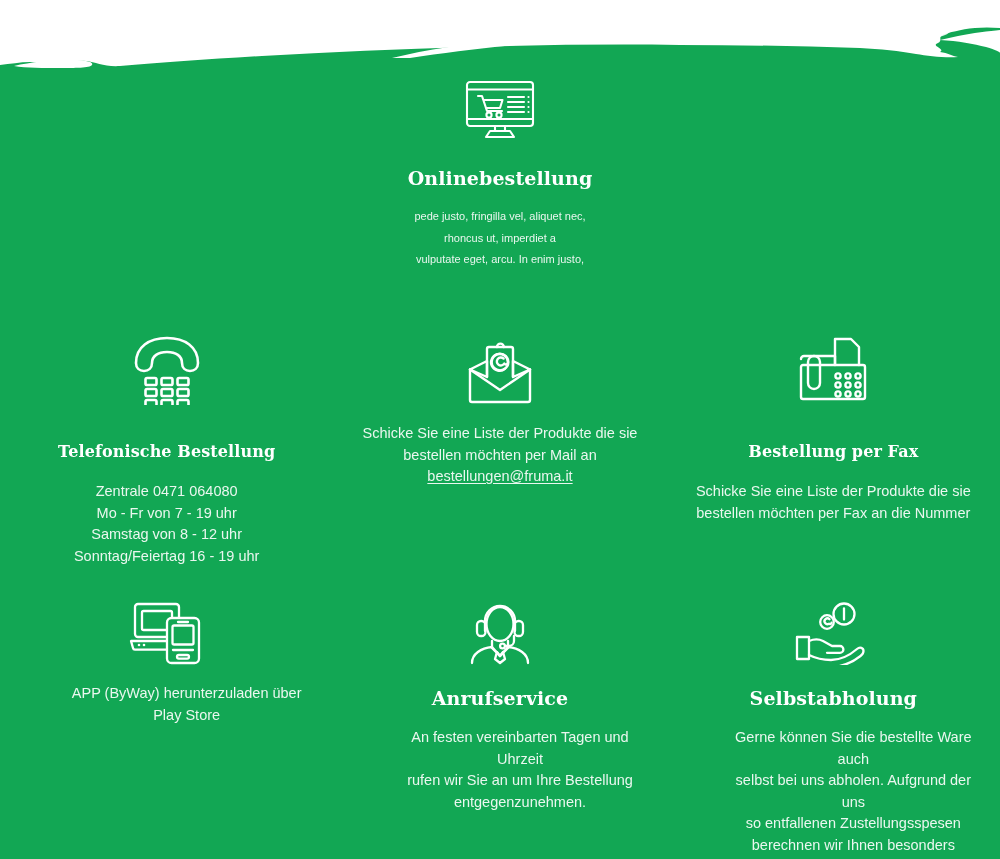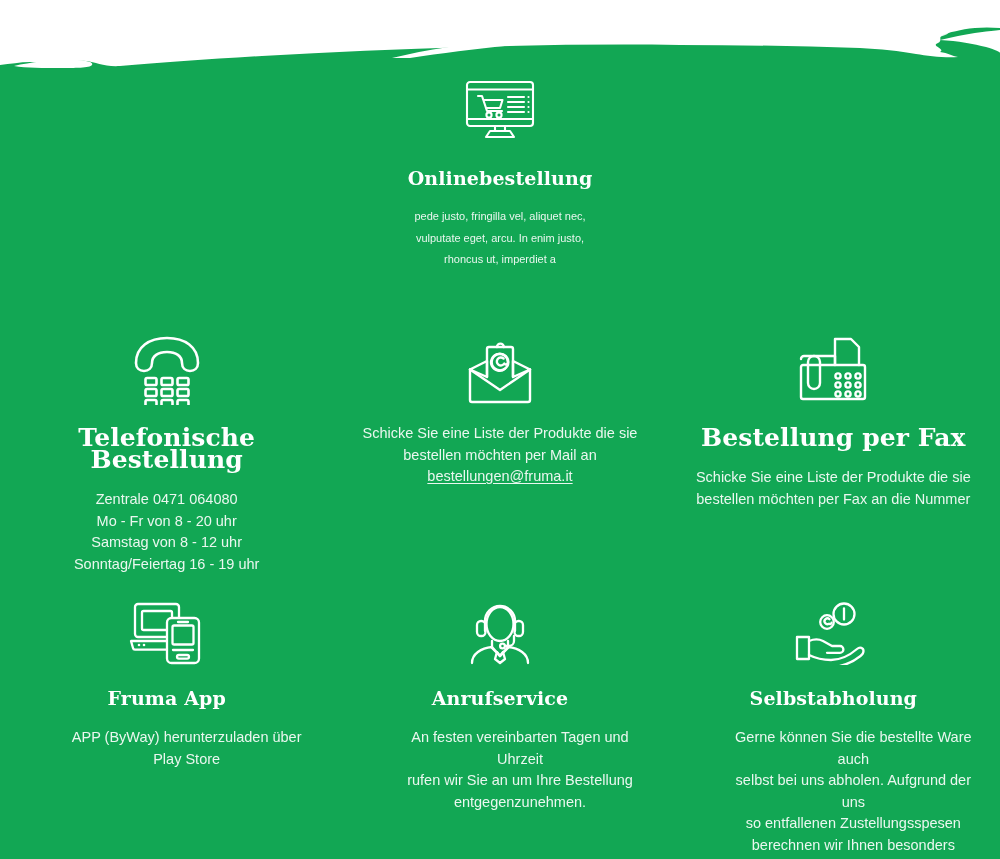--- a/index.html
+++ b/index.html
@@ -85,21 +85,21 @@
 
   
   #row-online { position: absolute; left: 0; top: 78px; }
   #row-online .icon-wrap { height: 62px; }
   #row-online .sect-title { font-size: 19px; margin-top: 27px; line-height: 22px; }
   #row-online .sect-body { font-size: 11px; line-height: 21.5px; margin-top: 17px; }
 
   
   #row-order { position: absolute; left: 0; top: 325px; }
   #row-order .icon-wrap { height: 80px; }
-  #row-order .sect-title { font-size: 25px; margin-top: 22px; line-height: 22px; }
+  #row-order .sect-title { font-size: 16px; margin-top: 36px; line-height: 22px; }
   #row-order .sect-body { font-size: 14.5px; line-height: 21.5px; margin-top: 18px; }
 
   
   #row-pickup { position: absolute; left: 0; top: 585px; }
   #row-pickup .icon-wrap { height: 80px; }
   #row-pickup .sect-title { font-size: 19px; margin-top: 22px; line-height: 22px; }
   #row-pickup .sect-body { font-size: 14.5px; line-height: 21.5px; margin-top: 18px; margin-left: 40px; }
 
   .pad-narrow { padding: 0 16px; }
 </style>
@@ -170,22 +170,22 @@
             <circle cx="64.5" cy="27" r="1.1" fill="#ffffff" stroke="none"></circle>
             <circle cx="64.5" cy="32" r="1.1" fill="#ffffff" stroke="none"></circle>
             <path d="M31 46 v5"></path>
             <path d="M41 46 v5"></path>
             <path d="M22 57 h28 l-4 -6 h-20 z"></path>
           </svg>
         </div>
         <div class="sect-title">Onlinebestellung</div>
         <div class="sect-body">
           <span class="line">pede justo, fringilla vel, aliquet nec,</span>
+          <span class="line">rhoncus ut, imperdiet a</span>
           <span class="line">vulputate eget, arcu. In enim justo,</span>
-          <span class="line">rhoncus ut, imperdiet a</span>
         </div>
       </div>
     </div>
 
     <div class="row" id="row-order">
 
       <div class="cell third">
         <div class="icon-wrap">
           <svg width="74" height="70" viewBox="0 0 74 70" fill="none" stroke="#ffffff" stroke-width="2.6" stroke-linecap="round" stroke-linejoin="round">
             <path d="M6 28 C6 12 19 3 37 3 C55 3 68 12 68 28
@@ -199,21 +199,21 @@
             <rect x="31.5" y="54" width="11" height="7" rx="1.6"></rect>
             <rect x="47.5" y="54" width="11" height="7" rx="1.6"></rect>
             <rect x="15.5" y="65" width="11" height="7" rx="1.6"></rect>
             <rect x="31.5" y="65" width="11" height="7" rx="1.6"></rect>
             <rect x="47.5" y="65" width="11" height="7" rx="1.6"></rect>
           </svg>
         </div>
         <div class="sect-title">Telefonische Bestellung</div>
         <div class="sect-body pad-narrow">
           <span class="line">Zentrale 0471 064080</span>
-          <span class="line">Mo - Fr  von 8 - 20 uhr</span>
+          <span class="line">Mo - Fr  von 7 - 19 uhr</span>
           <span class="line">Samstag von 8 - 12 uhr</span>
           <span class="line">Sonntag/Feiertag 16 - 19 uhr</span>
         </div>
       </div>
 
       <div class="cell third">
         <div class="icon-wrap">
           <svg width="70" height="66" viewBox="0 0 70 66" fill="none" stroke="#ffffff" stroke-width="2.4" stroke-linecap="round" stroke-linejoin="round">
             <path d="M22 38 V10 a2 2 0 0 1 2 -2 h22 a2 2 0 0 1 2 2 V38"></path>
             <path d="M32 8 a3.4 3.4 0 0 1 6.8 0"></path>
@@ -271,21 +271,20 @@
             <path d="M2 40 h52 l-2 7 a2 2 0 0 1 -2 1.6 H6 a2 2 0 0 1 -2 -1.6 Z"></path>
             <circle cx="10" cy="44" r="1.3" fill="#ffffff" stroke="none"></circle>
             <circle cx="15" cy="44" r="1.3" fill="#ffffff" stroke="none"></circle>
             <rect x="38" y="17" width="32" height="45" rx="4.5" fill="#12a754"></rect>
             <rect x="43.5" y="24.5" width="21" height="19" rx="1.6"></rect>
             <line x1="44" y1="49" x2="64" y2="49"></line>
             <rect x="48" y="54" width="12" height="3.6" rx="1.8"></rect>
             <line x1="49" y1="21" x2="59" y2="21"></line>
           </svg>
         </div>
-        <div class="sect-title">Fruma App</div>
         <div class="sect-body pad-narrow">
           <span class="line">APP (ByWay)  herunterzuladen über</span>
           <span class="line">Play Store</span>
         </div>
       </div>
 
       <div class="cell third">
         <div class="icon-wrap">
           <svg width="72" height="66" viewBox="0 0 72 66" fill="none" stroke="#ffffff" stroke-width="2.3" stroke-linecap="round" stroke-linejoin="round">
             <path d="M21 32 V22 a15 15 0 0 1 30 0 v10"></path>

